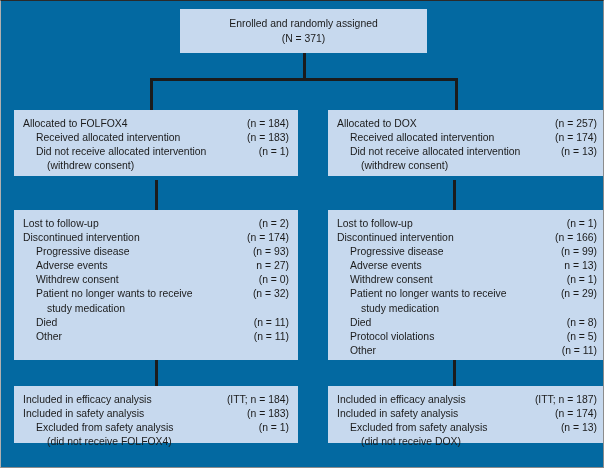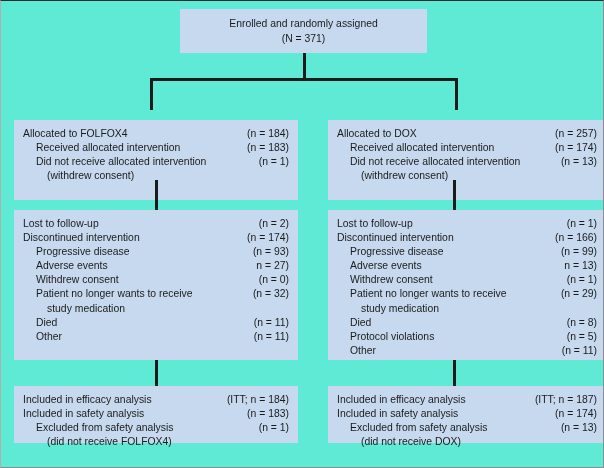--- a/index.html
+++ b/index.html
@@ -8,21 +8,21 @@
     background: #ffffff;
   }
   body {
     font-family: "Liberation Sans", sans-serif;
   }
   #figure {
     position: relative;
     width: 604px;
     height: 468px;
     box-sizing: border-box;
-    background: #5eead4;
+    background: #0369a1;
     border: 1px solid #8c8c8c;
     border-top-color: #2a2a2a;
     border-left-color: #b0b0b0;
     overflow: hidden;
   }
 
   
   .box {
     position: absolute;
     background: #c7d9ee;
@@ -33,21 +33,21 @@
     left: 179px;
     top: 8px;
     width: 247px;
     height: 44px;
     text-align: center;
     padding-top: 8px;
   }
   .col-left  { left: 13px;  width: 284px; }
   .col-right { left: 311px; width: 278px; margin-left: 16px; }
 
-  .row-alloc  { top: 119px; height: 80px; }
+  .row-alloc  { top: 109px; height: 66px; }
   .row-discon-l { top: 209px; height: 150px; }
   .row-discon-r { top: 209px; height: 150px; }
   .row-final  { top: 385px; height: 57px; }
 
   
   .lines {
     padding: 7px 9px 0 9px;
   }
   .ln {
     display: flex;

